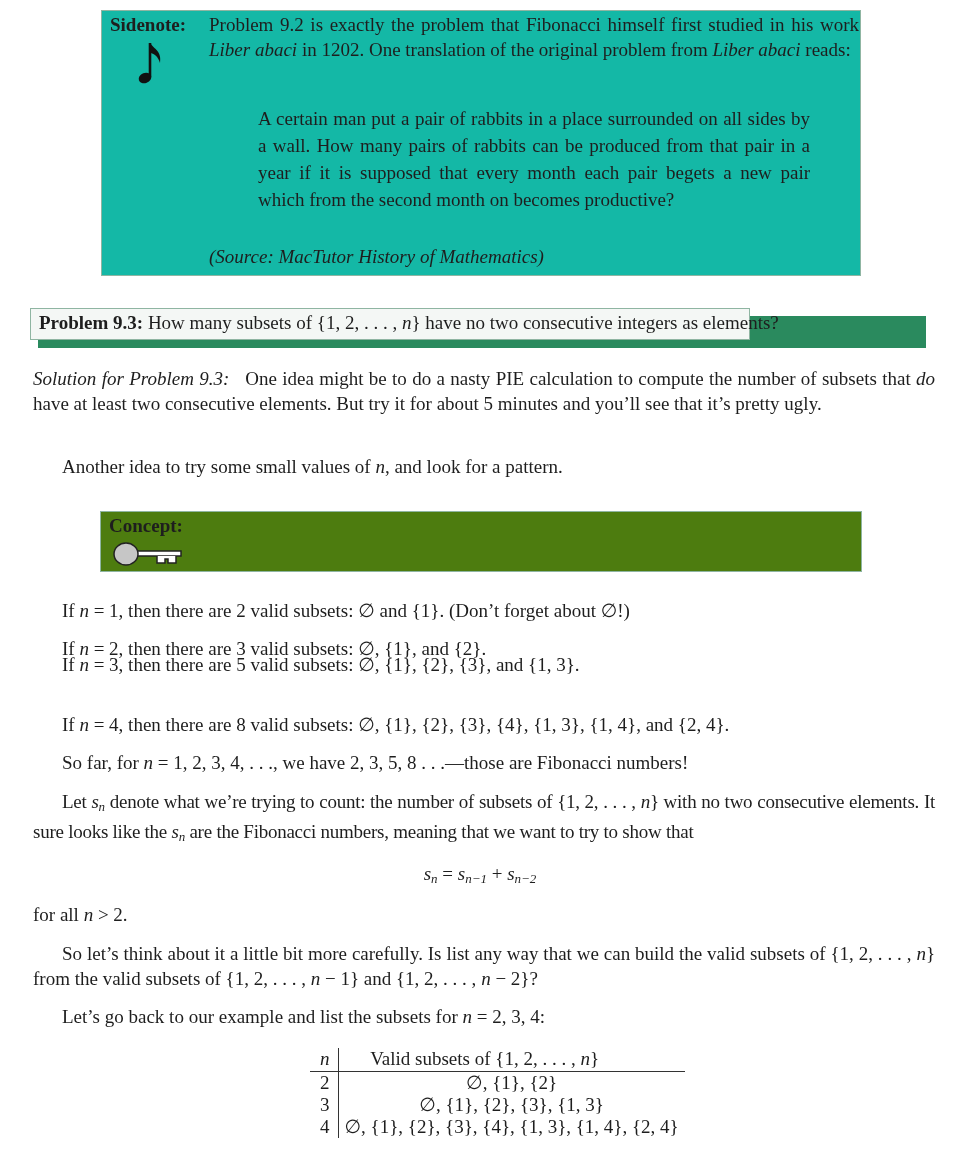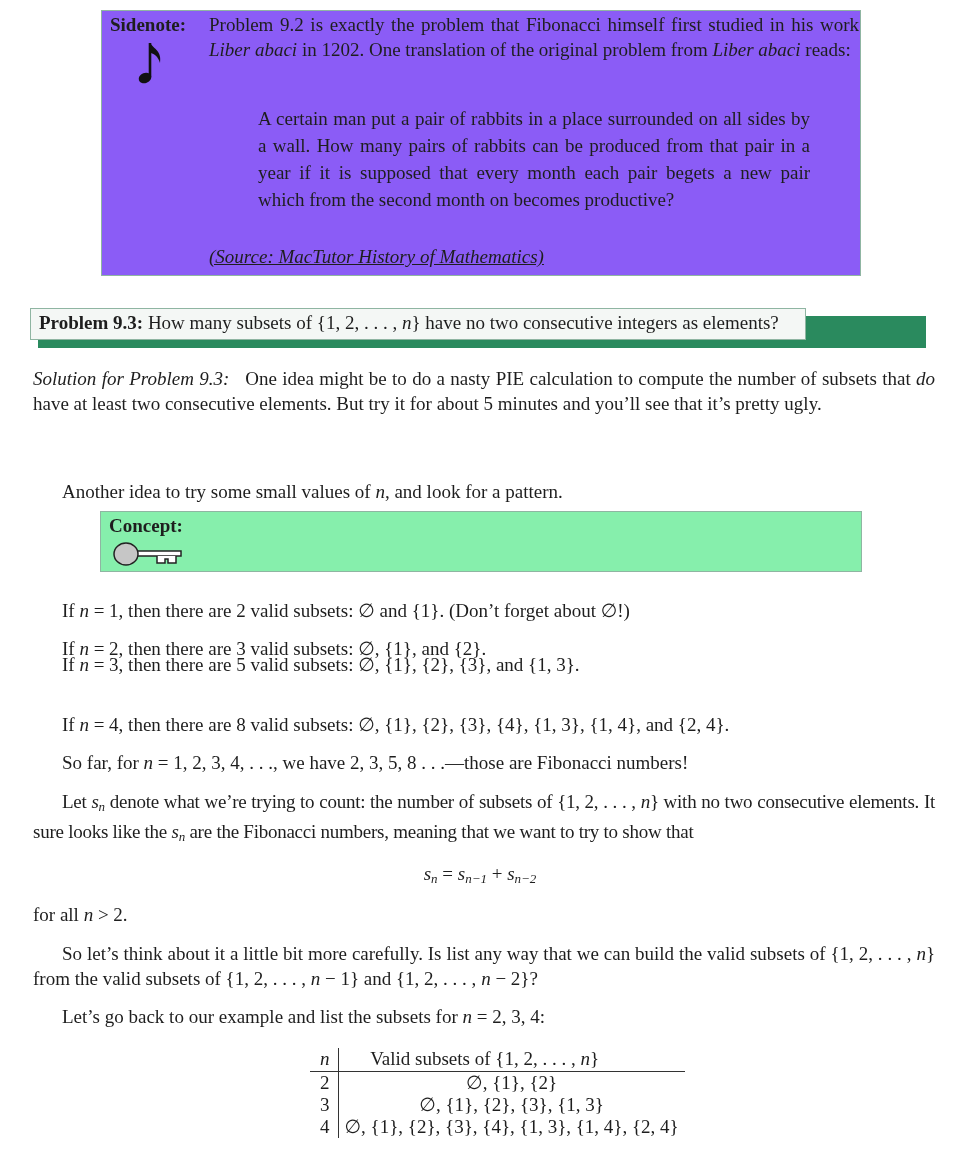--- a/index.html
+++ b/index.html
@@ -8,44 +8,44 @@
       font-family: "Liberation Serif", "DejaVu Serif", serif;
       color: #1e1e1e; font-size: 19px; line-height: 24.5px;
     }
     .abs { position: absolute; }
     .it { font-style: italic; }
     .bold { font-weight: bold; }
 
     
     #sidenote {
       left: 101px; top: 10px; width: 760px; height: 266px;
-      background: #8b5cf6; border: 1px solid #8fb5a2; box-sizing: border-box;
+      background: #14b8a6; border: 1px solid #8fb5a2; box-sizing: border-box;
     }
     #sidenote .label { position: absolute; left: 8px; top: 2px; font-weight: bold; }
     #sidenote .note-icon { position: absolute; left: 34px; top: 28px; width: 30px; height: 46px; }
     #sidenote .intro { position: absolute; left: 107px; top: 2px; width: 650px; text-align: justify; }
     #sidenote .quote { position: absolute; left: 156px; top: 94px; width: 552px; text-align: justify; line-height: 27px; }
-    #sidenote .source { position: absolute; left: 107px; top: 234px; font-style: italic; text-decoration: underline; }
+    #sidenote .source { position: absolute; left: 107px; top: 234px; font-style: italic; }
 
     
     #problem-shadow { left: 38px; top: 316px; width: 888px; height: 32px; background: #2a8a5e; }
     #problem {
-      left: 30px; top: 308px; width: 776px; height: 32px; box-sizing: border-box;
+      left: 30px; top: 308px; width: 720px; height: 32px; box-sizing: border-box;
       background: #f4f7f5; border: 1px solid #8fb5a2;
       padding: 2px 8px; white-space: nowrap;
     }
 
     
     .para { left: 33px; width: 902px; text-align: justify; }
     .indent-line { left: 62px; white-space: nowrap; }
 
     
     #concept {
       left: 100px; top: 511px; width: 762px; height: 61px;
-      background: #86efac; border: 1px solid #8fb5a2; box-sizing: border-box;
+      background: #4d7c0f; border: 1px solid #8fb5a2; box-sizing: border-box;
     }
     #concept .label { position: absolute; left: 8px; top: 2px; font-weight: bold; }
     #concept .key-icon { position: absolute; left: 12px; top: 30px; width: 72px; height: 26px; }
     #concept .text { position: absolute; left: 111px; top: 2px; width: 645px; text-align: justify; }
 
     
     #equation { left: 0; width: 960px; top: 862px; text-align: center; }
     #equation sub { font-size: 13px; vertical-align: -3px; }
 
     sub.s { font-size: 13px; vertical-align: -3px; font-style: italic; }
@@ -76,21 +76,21 @@
 
 <div id="problem-shadow" class="abs" style="background: rgb(42, 138, 94);"></div>
 <div id="problem" class="abs">
   <span class="bold">Problem 9.3:</span><span> How many subsets of {1, 2, . . . , </span><span class="it">n</span><span>} have no two consecutive integers as elements?</span>
 </div>
 
 <div class="abs para" style="top:367px;">
   <span class="it">Solution for Problem 9.3:</span><span style="white-space:pre-wrap;">   One idea might be to do a nasty PIE calculation to compute the number of subsets that </span><span class="it">do</span><span> have at least two consecutive elements. But try it for about 5 minutes and you’ll see that it’s pretty ugly.</span>
 </div>
 
-<div class="abs indent-line" style="top:480px;font-family:Liberation Serif, serif;">
+<div class="abs indent-line" style="top:455px;font-family:Liberation Serif, serif;">
   <span>Another idea to try some small values of </span><span class="it">n</span><span>, and look for a pattern.</span>
 </div>
 
 <div id="concept" class="abs">
   <span class="label">Concept:</span>
   <svg class="key-icon" viewBox="0 0 72 26">
     <rect x="22" y="9" width="46" height="5" fill="#fff" stroke="#222" stroke-width="1.5"></rect>
     <path d="M44 14 v7 h8 v-4 h3 v4 h8 v-7" fill="#fff" stroke="#222" stroke-width="1.5"></path>
     <ellipse cx="13" cy="12" rx="12" ry="11" fill="#c6c6c6" stroke="#222" stroke-width="1.5"></ellipse>
   </svg>

